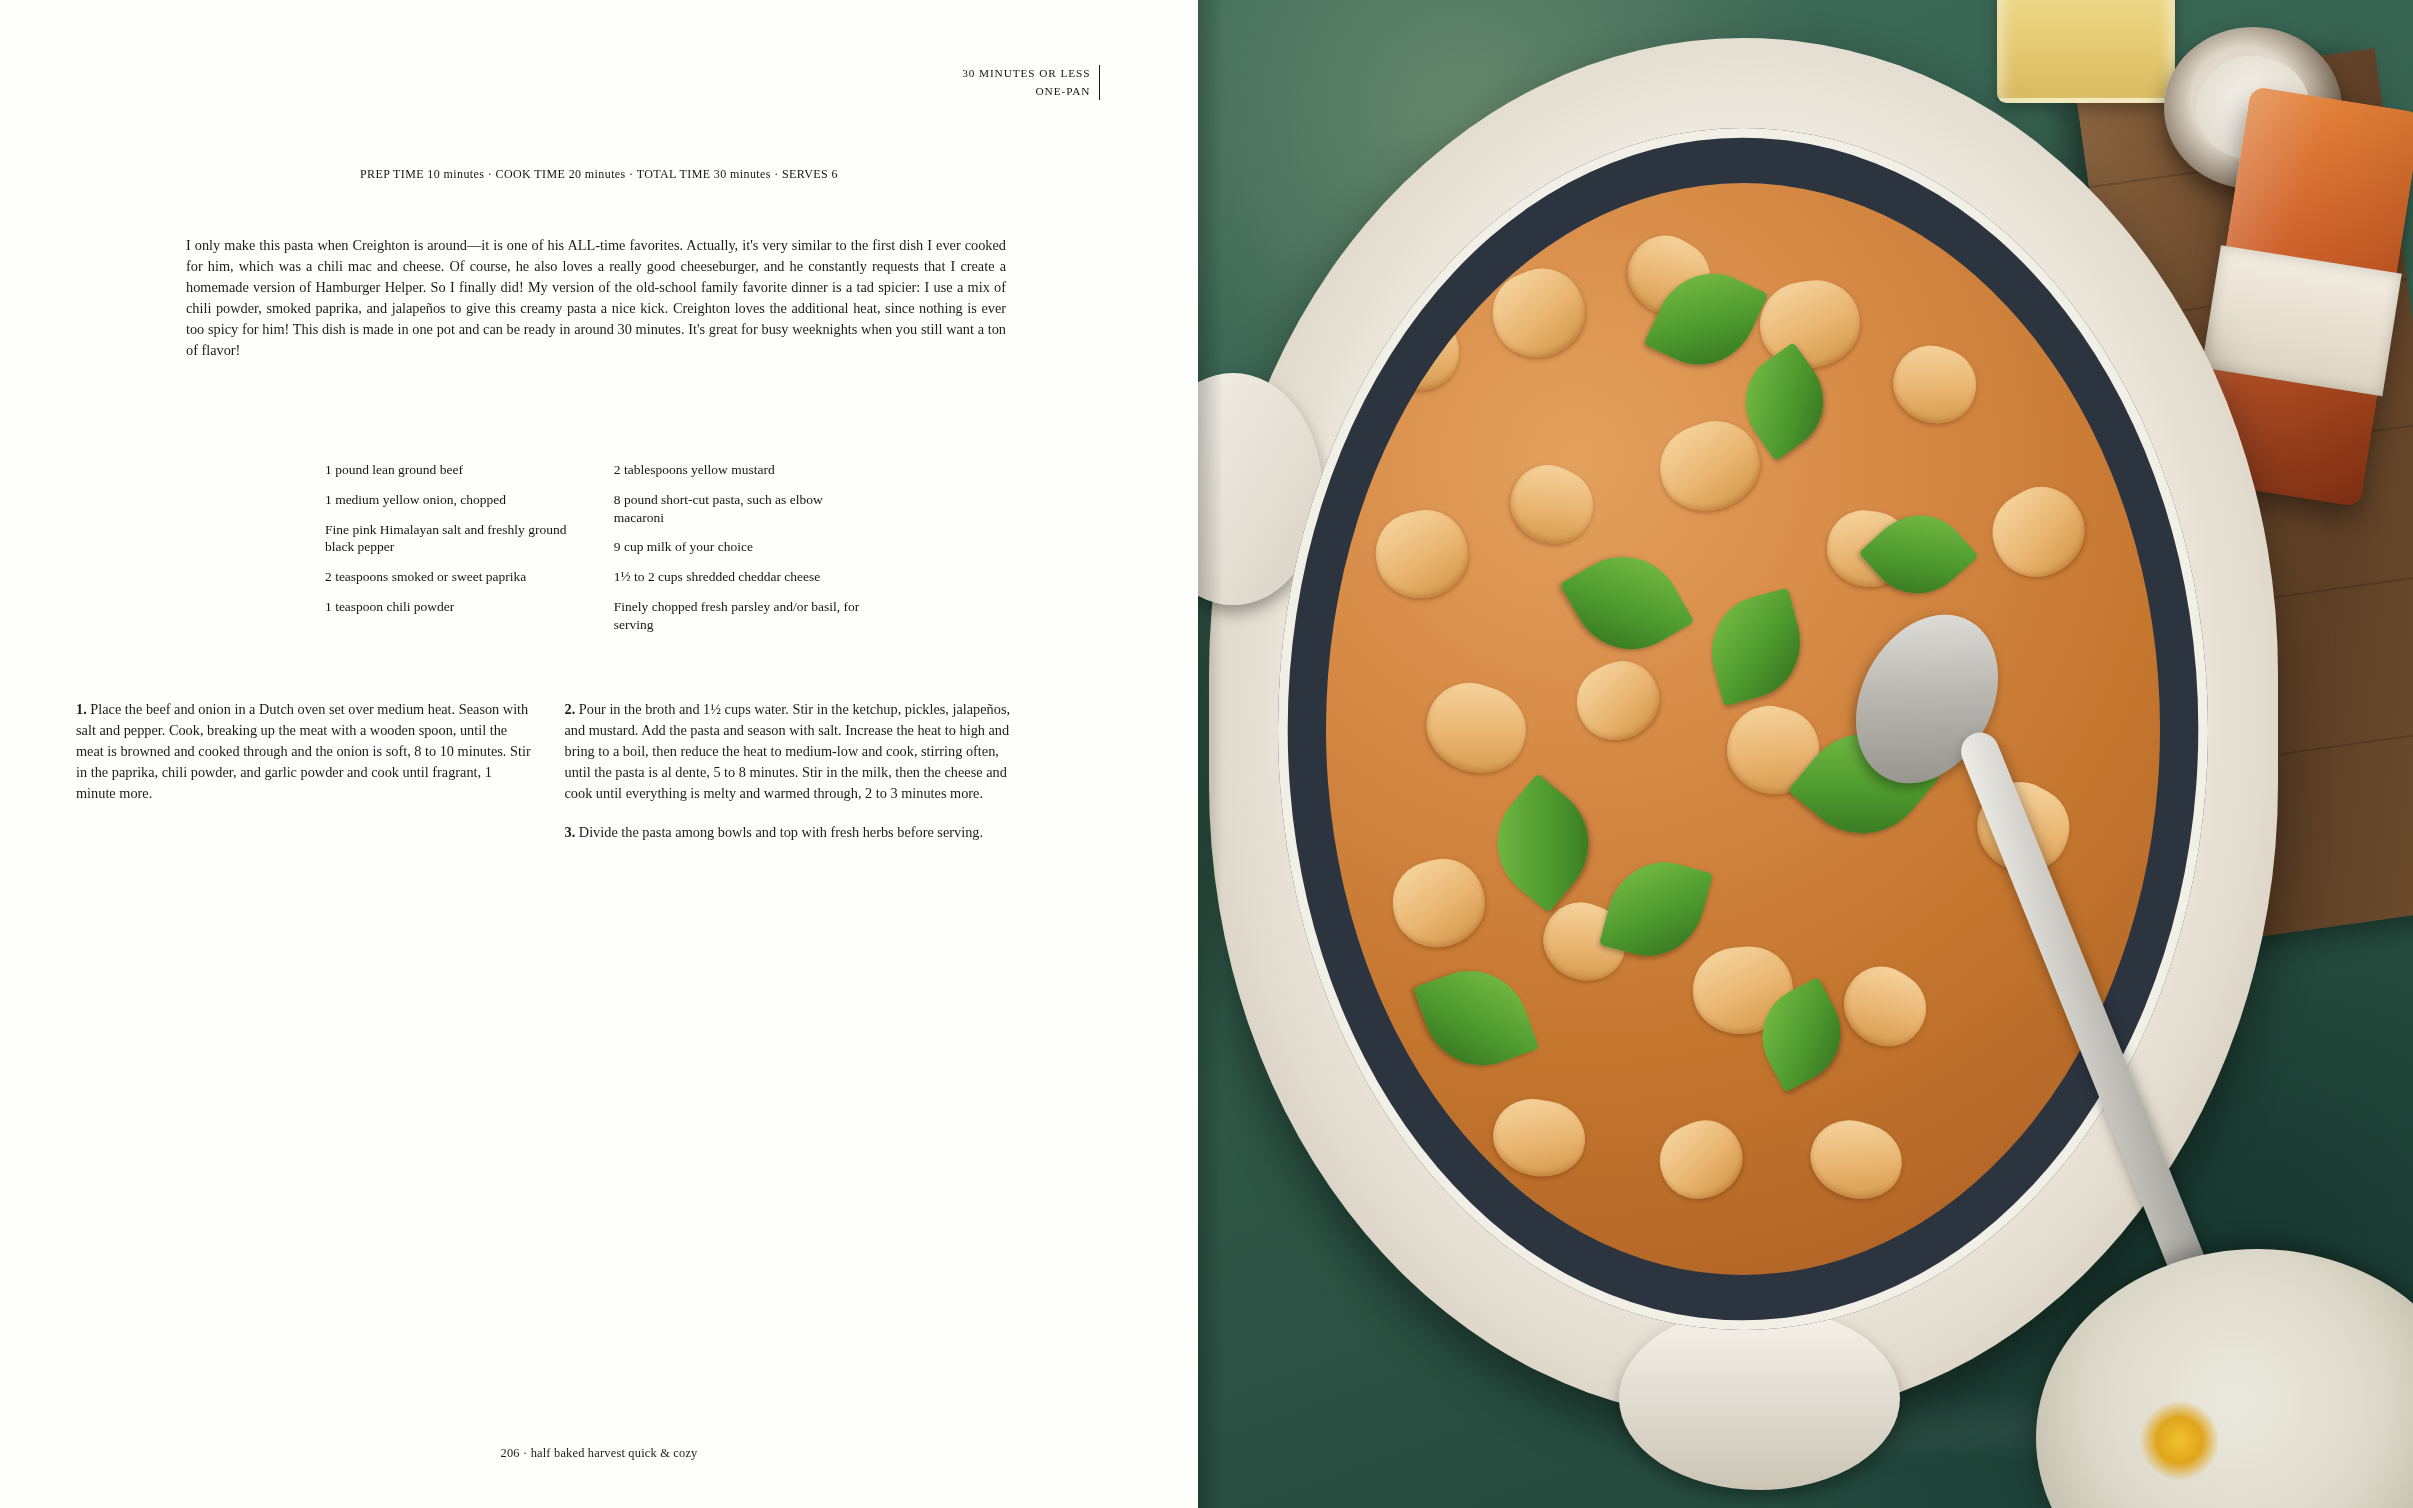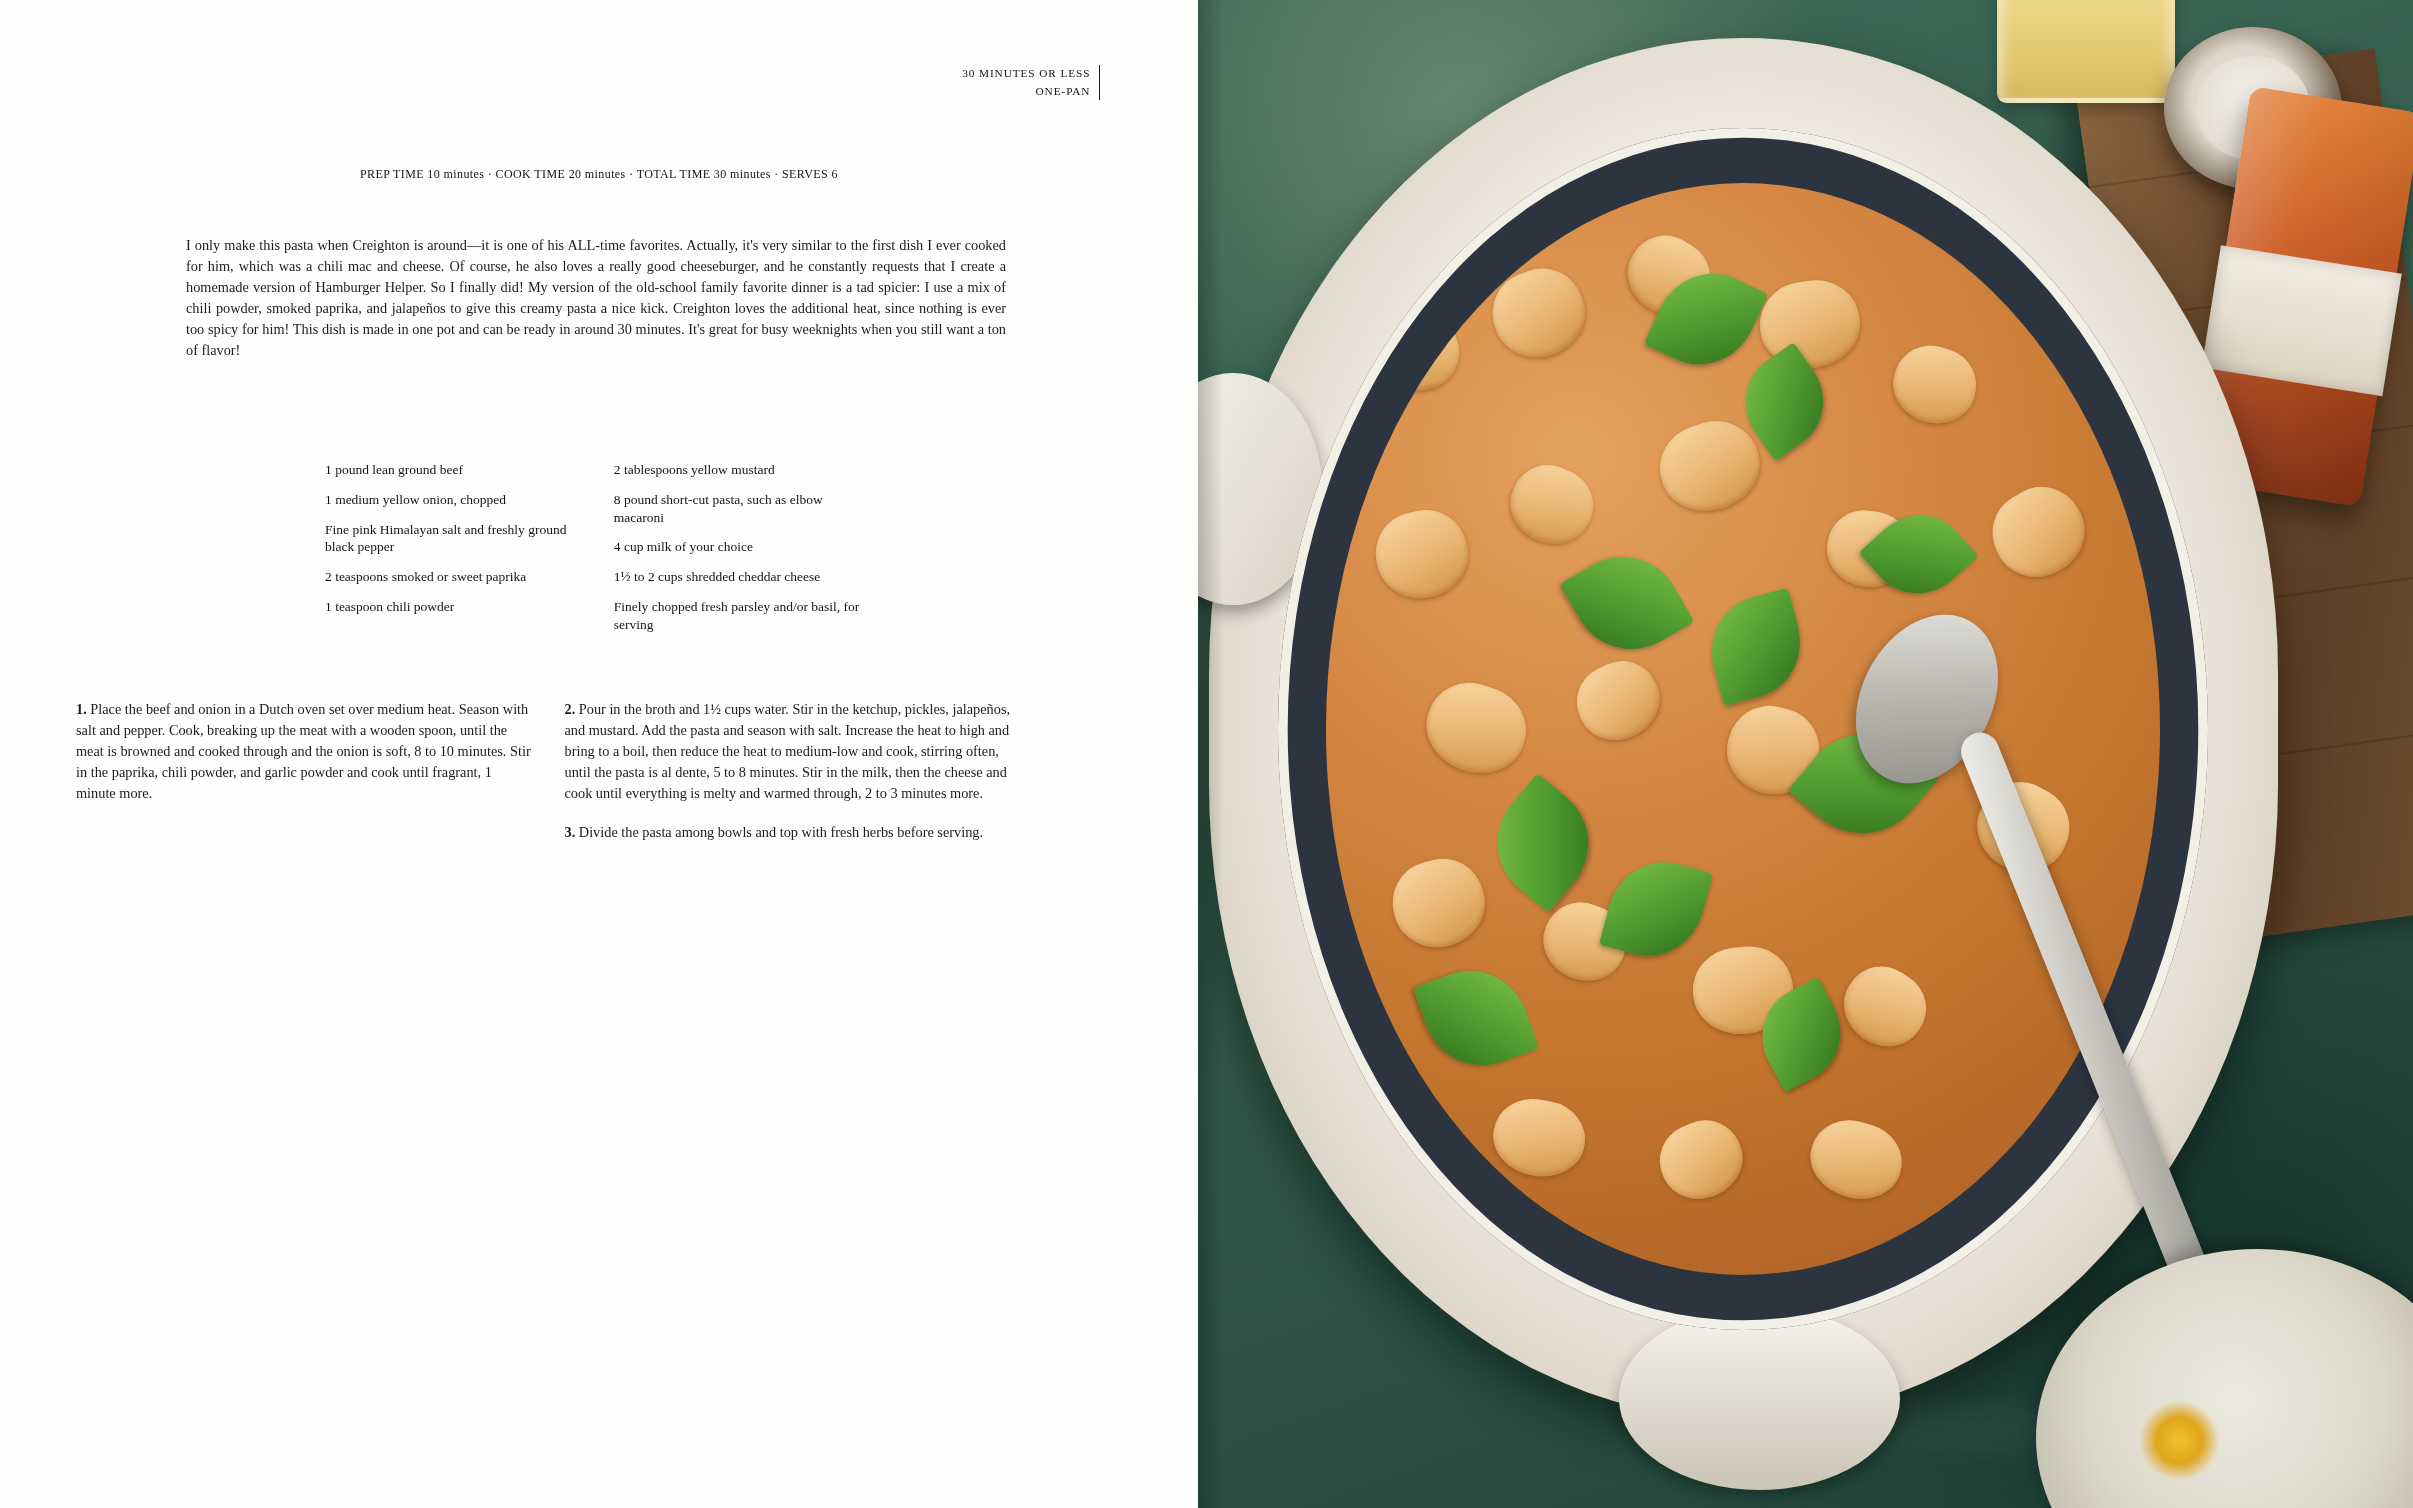--- a/index.html
+++ b/index.html
@@ -358,21 +358,21 @@
       <div class="ing-col c1">
         <div class="ing-item">1 pound lean ground beef</div>
         <div class="ing-item">1 medium yellow onion, chopped</div>
         <div class="ing-item">Fine pink Himalayan salt and freshly ground black pepper</div>
         <div class="ing-item">2 teaspoons smoked or sweet paprika</div>
         <div class="ing-item">1 teaspoon chili powder</div>
       </div>
       <div class="ing-col c3">
         <div class="ing-item">2 tablespoons yellow mustard</div>
         <div class="ing-item">8 pound short-cut pasta, such as elbow macaroni</div>
-        <div class="ing-item">4 cup milk of your choice</div>
+        <div class="ing-item">9 cup milk of your choice</div>
         <div class="ing-item">1½ to 2 cups shredded cheddar cheese</div>
         <div class="ing-item">Finely chopped fresh parsley and/or basil, for serving</div>
       </div>
     </div>
 
     <div class="steps">
       <div class="step-col">
         <p class="step">
           <span class="num">1.</span>
           <span>Place the beef and onion in a Dutch oven set over medium heat. Season with salt and pepper. Cook, breaking up the meat with a wooden spoon, until the meat is browned and cooked through and the onion is soft, 8 to 10 minutes. Stir in the paprika, chili powder, and garlic powder and cook until fragrant, 1 minute more.</span>
@@ -383,20 +383,25 @@
           <span class="num">2.</span>
           <span>Pour in the broth and 1½ cups water. Stir in the ketchup, pickles, jalapeños, and mustard. Add the pasta and season with salt. Increase the heat to high and bring to a boil, then reduce the heat to medium-low and cook, stirring often, until the pasta is al dente, 5 to 8 minutes. Stir in the milk, then the cheese and cook until everything is melty and warmed through, 2 to 3 minutes more.</span>
         </p>
         <p class="step">
           <span class="num">3.</span>
           <span>Divide the pasta among bowls and top with fresh herbs before serving.</span>
         </p>
       </div>
     </div>
 
+    <div class="folio">
+      <span>206</span>
+      <span>·</span>
+      <span>half baked harvest quick &amp; cozy</span>
+    </div>
   </div>
 
   <div class="page-right">
     <div class="photo">
 
       <div class="stone-streak" style="left:65px; top:1025px; width:378px; height:65px;"></div>
       <div class="stone-streak" style="left:486px; top:1403px; width:486px; height:49px;"></div>
 
       <div class="board">
         <div class="grain" style="top:97px;"></div>

